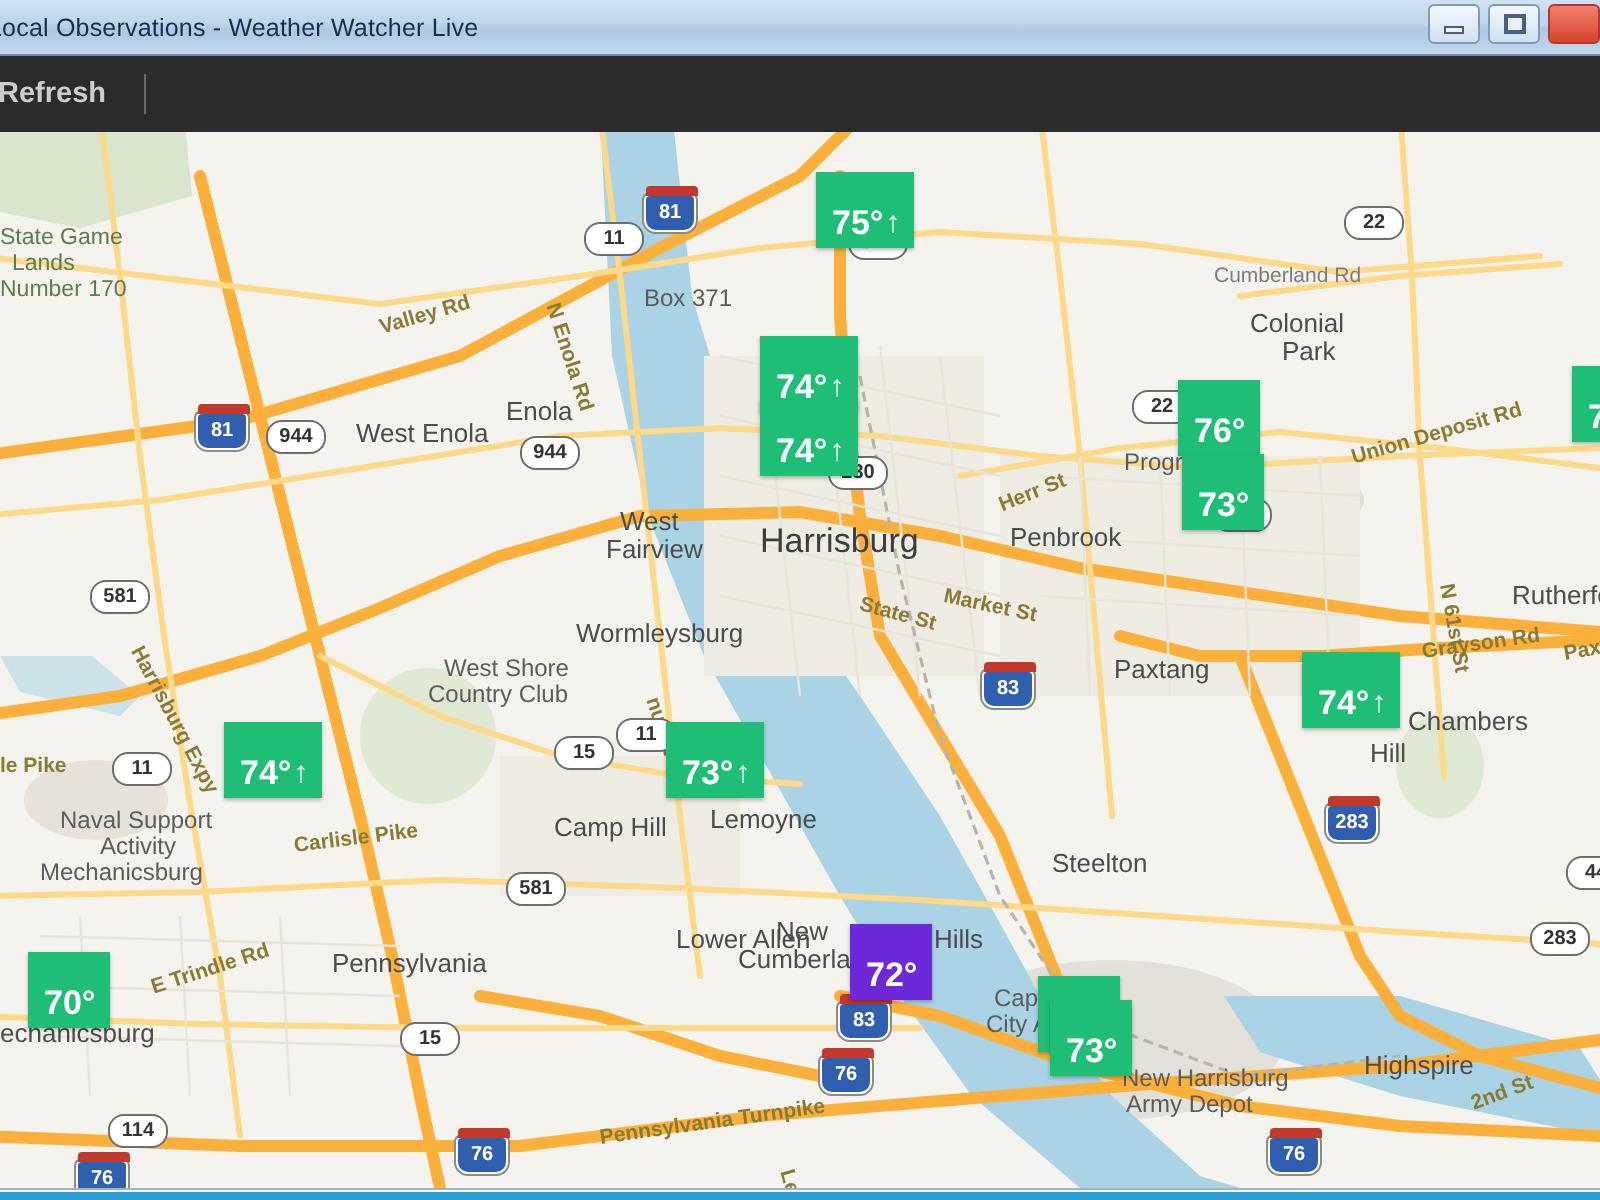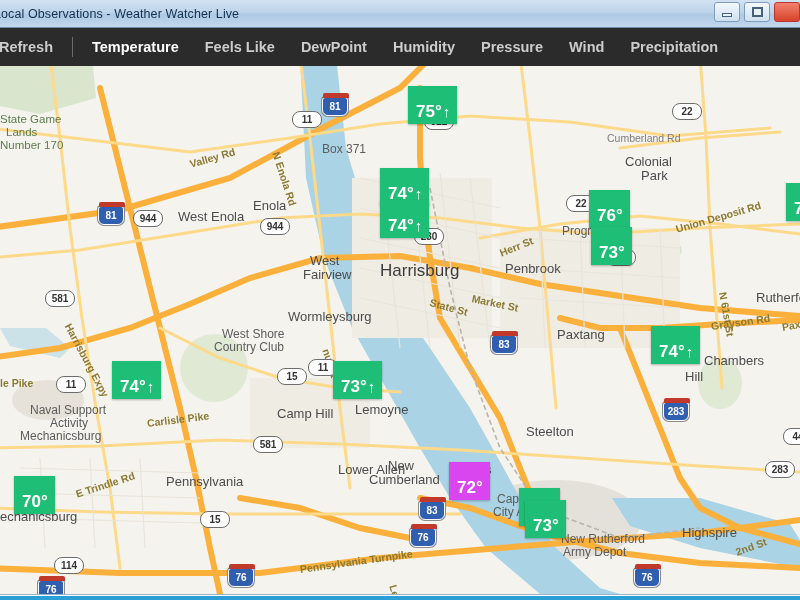--- a/index.html
+++ b/index.html
@@ -203,21 +203,21 @@
         <div class="lbl poi" style="left: 50px; top: 388px;">Activity</div>
         <div class="lbl poi" style="left: 20px; top: 401px;">Mechanicsburg</div>
         <div class="lbl place" style="left: 166px; top: 446px;">Pennsylvania</div>
         <div class="lbl place" style="left: 388px; top: 430px; text-align: right;">New</div>
         <div class="lbl place" style="left: 369px; top: 444px;">Cumberland</div>
         <div class="lbl place" style="left: 338px; top: 434px;">Lower Allen</div>
         <div class="lbl place" style="left: 467px; top: 434px;">Hills</div>
         <div class="lbl place" style="left: 0px; top: 481px;">echanicsburg</div>
         <div class="lbl poi" style="left: 497px; top: 464px;">Capital</div>
         <div class="lbl poi" style="left: 493px; top: 477px;">City Air</div>
-        <div class="lbl poi" style="left: 561px; top: 504px;">New Rutherford</div>
+        <div class="lbl poi" style="left: 561px; top: 504px;">New Harrisburg</div>
         <div class="lbl poi" style="left: 563px; top: 517px;">Army Depot</div>
         <div class="lbl place" style="left: 682px; top: 497px;">Highspire</div>
         <div class="lbl poi" style="left: 322px; top: 114px;">Box 371</div>
         <div class="lbl poi" style="left: 562px; top: 196px;">Progress</div>
         <div class="lbl road2" style="left: 607px; top: 104px;">Cumberland Rd</div>
         <div class="lbl place" style="left: 625px; top: 126px;">Colonial</div>
         <div class="lbl place" style="left: 641px; top: 140px;">Park</div>
       </div>
 
     <div id="roads">
@@ -351,41 +351,32 @@
           <span>74°</span>
           <span class="arrow">↑</span>
         </div>
         <div class="tmark front" style="left: 333px; top: 333px; background: rgb(30, 190, 118); color: rgb(255, 255, 255);">
           <span>73°</span>
           <span class="arrow">↑</span>
         </div>
         <div class="tmark front" style="left: 14px; top: 448px; background: rgb(30, 190, 118); color: rgb(255, 255, 255);">
           <span>70°</span>
         </div>
-        <div class="tmark front" style="left: 425px; top: 434px; background: #d946ef; color: rgb(255, 255, 255); margin-left: 24px;">
+        <div class="tmark front" style="left: 425px; top: 434px; background: #6d28d9; color: rgb(255, 255, 255);">
           <span>72°</span>
         </div>
         <div class="tmark behind" style="left: 519px; top: 460px; background: rgb(30, 190, 118); color: rgb(255, 255, 255);">
           <span>73°</span>
         </div>
         <div class="tmark front" style="left: 525px; top: 472px; background: rgb(30, 190, 118); color: rgb(255, 255, 255);">
           <span>73°</span>
         </div>
       </div>
   </div>
 
   <div class="toolbar">
     <span class="tb-item refresh">Refresh</span>
     <span class="tb-sep"></span>
-    <span id="tabs" style="display:flex;align-items:center;">
-        <span class="tb-item active">Temperature</span>
-        <span class="tb-item">Feels Like</span>
-        <span class="tb-item">DewPoint</span>
-        <span class="tb-item">Humidity</span>
-        <span class="tb-item">Pressure</span>
-        <span class="tb-item">Wind</span>
-        <span class="tb-item">Precipitation</span>
-      </span>
   </div>
 
   <div class="statusbar"></div>
   <div class="bluebar"></div>
 </div>
 
 </body></html>

